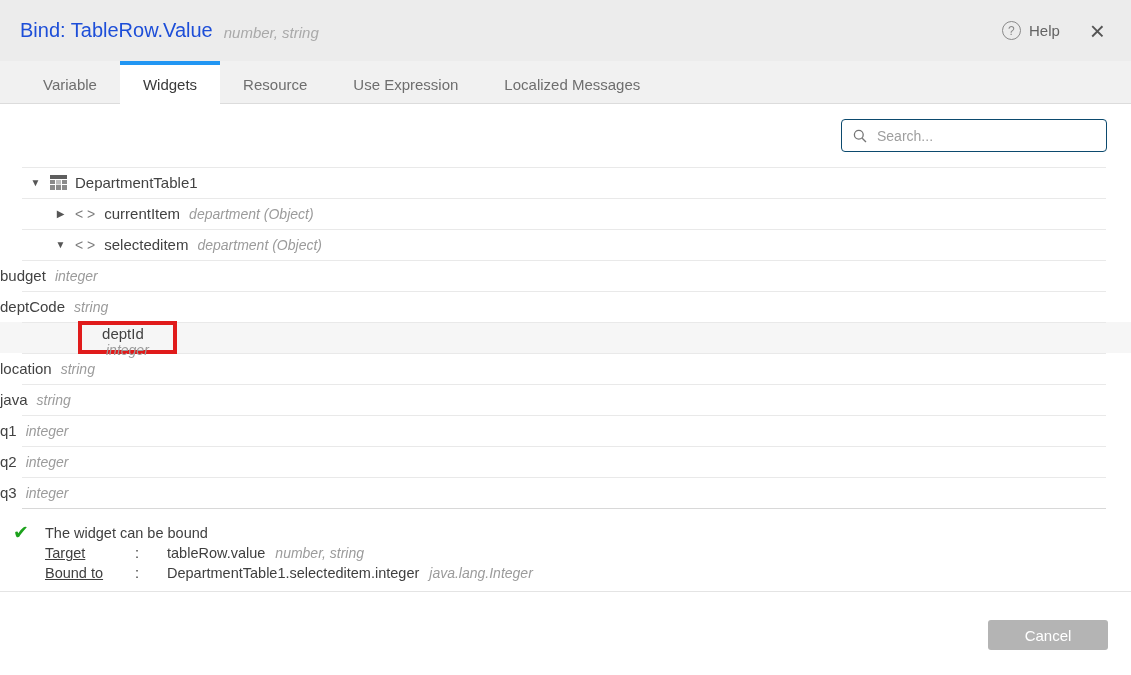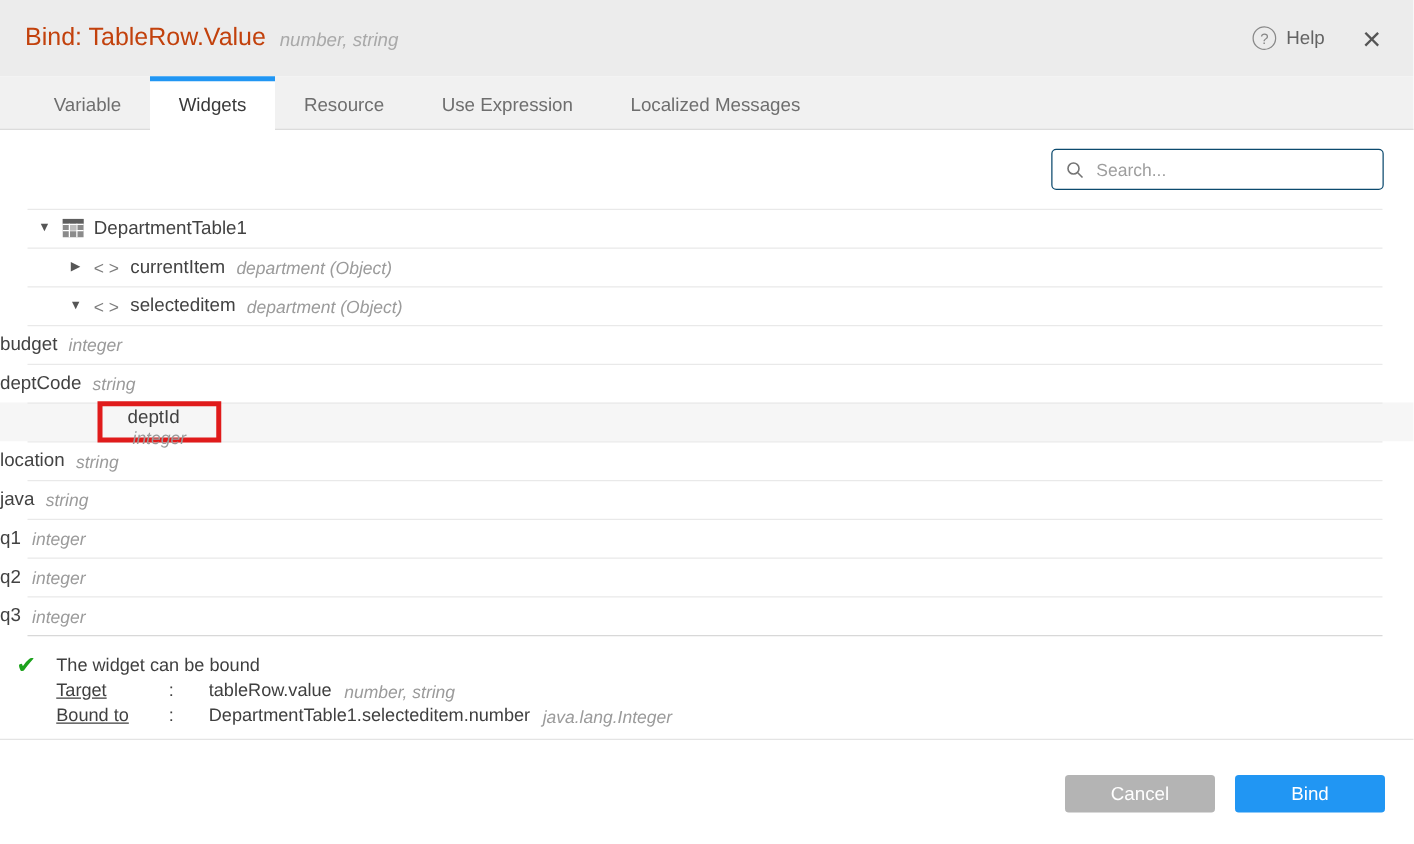--- a/index.html
+++ b/index.html
@@ -1,21 +1,21 @@
 <!DOCTYPE html>
 <html><head>
 <meta charset="utf-8">
 <style>
   * { box-sizing: border-box; }
   body { margin:0; background:#fff; font-family:"Liberation Sans","DejaVu Sans",sans-serif; }
   .dialog { position:relative; width:1131px; height:675px; background:#fff; overflow:hidden; }
 
   
   .titlebar { height:61px; background:#ececec; display:flex; align-items:center; padding:0 26px 0 20px; }
-  .title { font-size:20px; color:#c2410c; }
+  .title { font-size:20px; color:#1d4ed8; }
   .title-type { font-size:15px; font-style:italic; color:#a9a9a9; margin-left:11px; padding-top:3px; }
   .titlebar-right { margin-left:auto; display:flex; align-items:center; }
   .help-btn { display:flex; align-items:center; gap:8px; color:#636363; font-size:15px; cursor:pointer; }
   .help-icon { width:19px; height:19px; border:1.5px solid #898989; border-radius:50%; display:flex; align-items:center; justify-content:center; font-size:12px; color:#898989; }
   .close-btn { font-size:26px; color:#555; margin-left:30px; line-height:1; font-weight:300; cursor:pointer; }
 
   
   .tabbar { height:43px; background:#f1f1f1; border-bottom:1px solid #dcdcdc; display:flex; padding-left:20px; }
   .tab { display:flex; align-items:center; padding:0 23px; font-size:15px; color:#6e6e6e; border-top:4px solid transparent; cursor:pointer; white-space:nowrap; }
   .tab.active { background:#fff; color:#3a3a3a; border-top-color:#2196f3; margin-bottom:-1px; }
@@ -182,24 +182,23 @@
       </div>
       <div class="srow">
         <span class="slabel">Target</span>
         <span class="scolon">:</span>
         <span>tableRow.value</span>
         <span class="stype">number, string</span>
       </div>
       <div class="srow">
         <span class="slabel">Bound to</span>
         <span class="scolon">:</span>
-        <span>DepartmentTable1.selecteditem.number</span>
+        <span>DepartmentTable1.selecteditem.integer</span>
         <span class="stype">java.lang.Integer</span>
       </div>
     </div>
   </div>
 
   <div class="footer">
     <button class="btn btn-cancel">Cancel</button>
-    <button class="btn btn-bind">Bind</button>
   </div>
 
 </div>
 
 </body></html>

